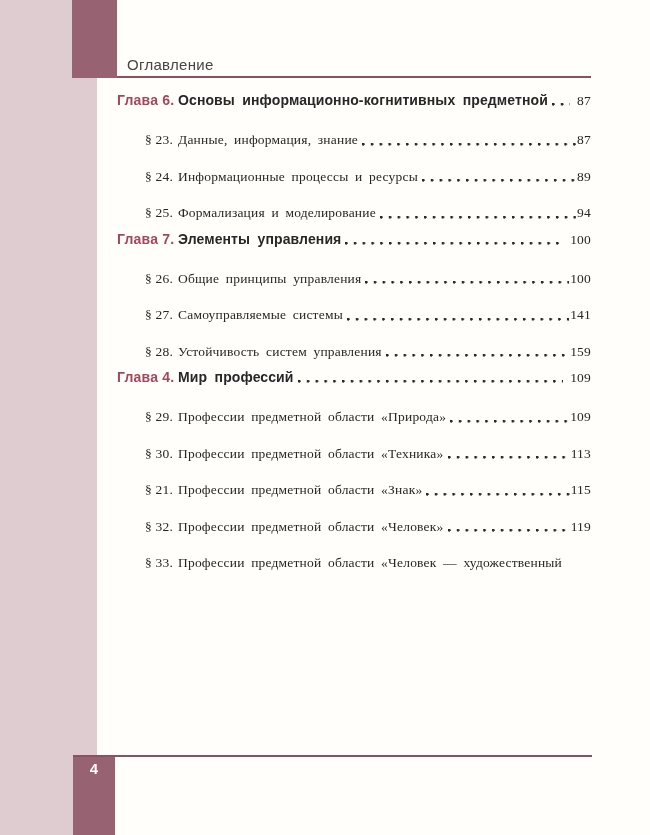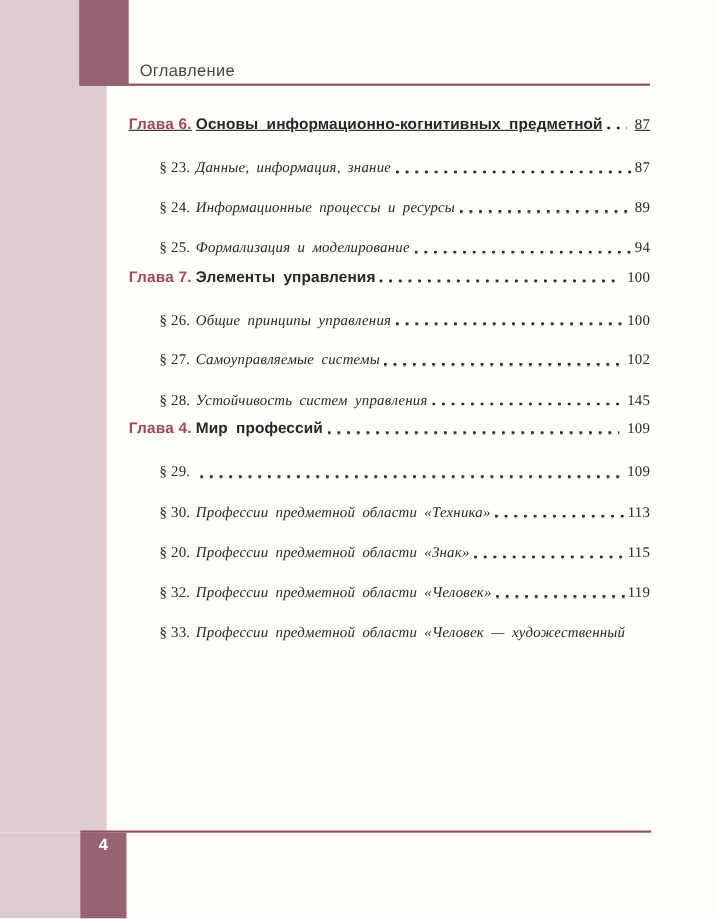--- a/index.html
+++ b/index.html
@@ -39,26 +39,26 @@
   .toc{position:absolute;left:117px;top:88px;width:474px;}
   .row{display:flex;align-items:baseline;font:13.5px "Liberation Serif",serif;
        color:var(--text);line-height:16.5px;letter-spacing:.2px;}
   .row .num{flex:0 0 auto;white-space:pre;}
   .row .title{flex:0 1 auto;white-space:nowrap;}
   .row .leader{flex:1 1 12px;align-self:stretch;margin:0 1px 0 4px;
        background-image:radial-gradient(circle at 1.2px 1.2px,var(--text) 1.15px,transparent 1.7px);
        background-size:8.8px 3px;background-repeat:repeat-x;background-position:left calc(100% - 3px);}
   .row .pagenum{flex:0 0 auto;font:13.5px "Liberation Serif",serif;letter-spacing:.2px;color:var(--text);}
   .row.section .num{margin-left:28px;width:33px;margin-top:20px;}
-  .row.section .title{word-spacing:3px;font-style:italic;}
+  .row.section .title{word-spacing:3px;}
   .row.chapter{font:bold 14px "Liberation Sans",sans-serif;line-height:17px;margin:9px 0 3px;}
   .row.chapter .num{width:61px;color:var(--chapter-red);}
   .row.chapter .title{word-spacing:3.5px;letter-spacing:.1px;}
   .row.chapter .leader{margin-right:7px;}
-  .row.chapter:first-child{margin-top:16px;text-decoration:underline;}
+  .row.chapter:first-child{margin-top:4px;}
 </style>
 </head>
 <body>
 
 <div class="page">
   <div class="stripe"></div>
   <div class="stripe-lower"></div>
 
   <div class="corner-top"></div>
   <div class="header-title">Оглавление</div>
@@ -98,47 +98,48 @@
       <div class="row section">
     <span class="num">§ 26.</span>
     <span class="title">Общие принципы управления</span>
     <span class="leader"></span>
     <span class="pagenum">100</span>
   </div>
       <div class="row section">
     <span class="num">§ 27.</span>
     <span class="title">Самоуправляемые системы</span>
     <span class="leader"></span>
-    <span class="pagenum">102</span>
+    <span class="pagenum">141</span>
   </div>
       <div class="row section">
     <span class="num">§ 28.</span>
     <span class="title">Устойчивость систем управления</span>
     <span class="leader"></span>
-    <span class="pagenum">145</span>
+    <span class="pagenum">159</span>
   </div>
       <div class="row chapter">
     <span class="num">Глава 4.</span>
     <span class="title">Мир профессий</span>
     <span class="leader"></span>
     <span class="pagenum">109</span>
   </div>
       <div class="row section">
     <span class="num">§ 29.</span>
+    <span class="title">Профессии предметной области «Природа»</span>
     <span class="leader"></span>
     <span class="pagenum">109</span>
   </div>
       <div class="row section">
     <span class="num">§ 30.</span>
     <span class="title">Профессии предметной области «Техника»</span>
     <span class="leader"></span>
     <span class="pagenum">113</span>
   </div>
       <div class="row section">
-    <span class="num">§ 20.</span>
+    <span class="num">§ 21.</span>
     <span class="title">Профессии предметной области «Знак»</span>
     <span class="leader"></span>
     <span class="pagenum">115</span>
   </div>
       <div class="row section">
     <span class="num">§ 32.</span>
     <span class="title">Профессии предметной области «Человек»</span>
     <span class="leader"></span>
     <span class="pagenum">119</span>
   </div>

